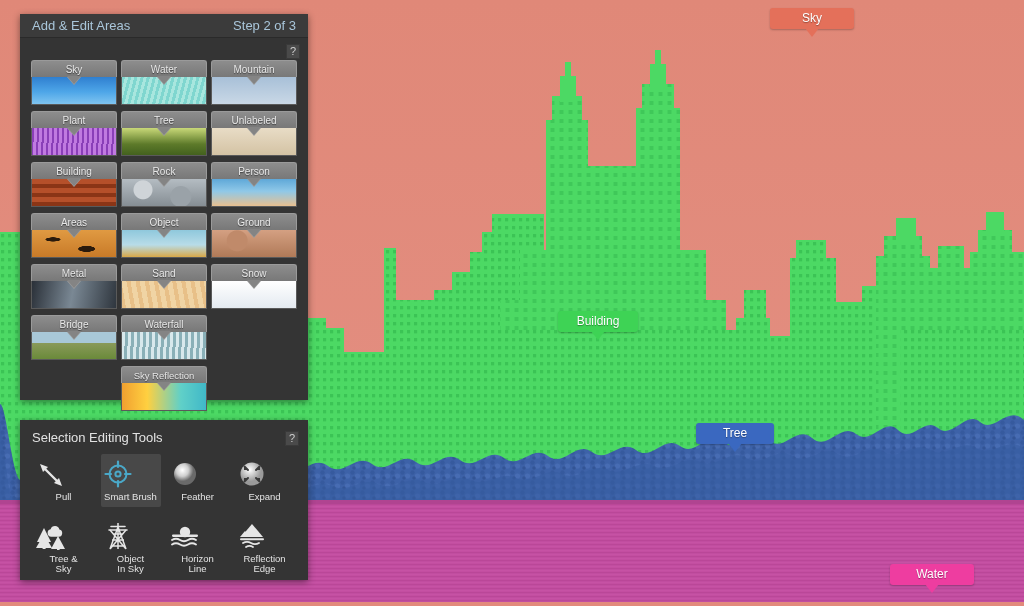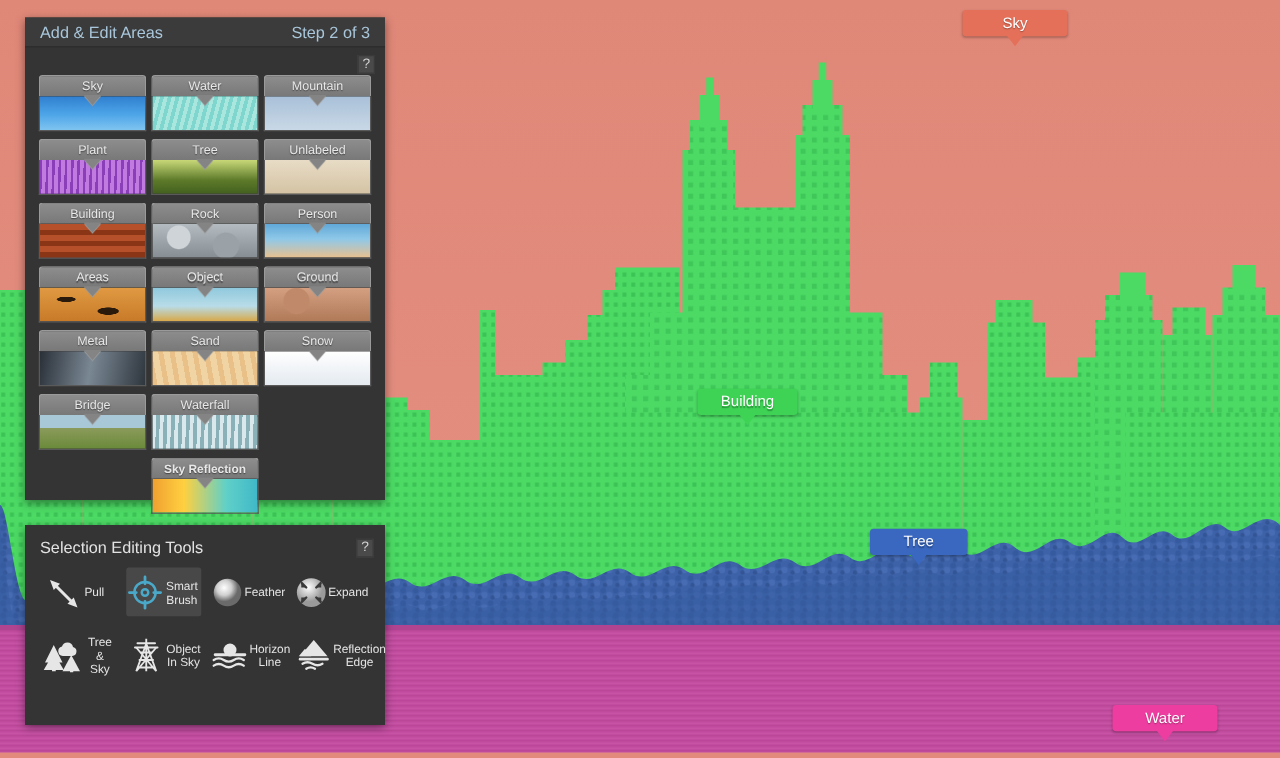--- a/index.html
+++ b/index.html
@@ -114,42 +114,40 @@
     width: 0; height: 0;
     border-left: 7px solid transparent;
     border-right: 7px solid transparent;
     border-top: 8px solid #848484;
     z-index: 4;
     filter: drop-shadow(0 1px 0 #9a9a9a);
   }
   .swatch.wide-label .swatch-tab { font-size: 9.5px; }
   .swatch.single {
     grid-column: 2;
-    font-weight: bold;
   }
 
   
   .th { position: absolute; inset: 0; }
 
   
   #tools-panel { left: 20px; top: 420px; width: 288px; height: 160px; }
   .tools-head {
     padding: 10px 12px 0 12px;
     font-size: 13px;
     color: #e2e2e2;
   }
   .tool-row {
     display: flex;
     justify-content: space-around;
     padding: 9px 10px 0 10px;
   }
   .tool {
     width: 60px;
-    display: flex; 
-    align-items: center;
+    display: flex; flex-direction: column;
     padding: 5px 0 4px 0;
     cursor: pointer;
     border-radius: 2px;
   }
   .tool.selected { background: #484848; }
   .tool-icon {
     width: 34px; height: 30px;
     display: flex; align-items: center; justify-content: center;
   }
   .tool-label {

